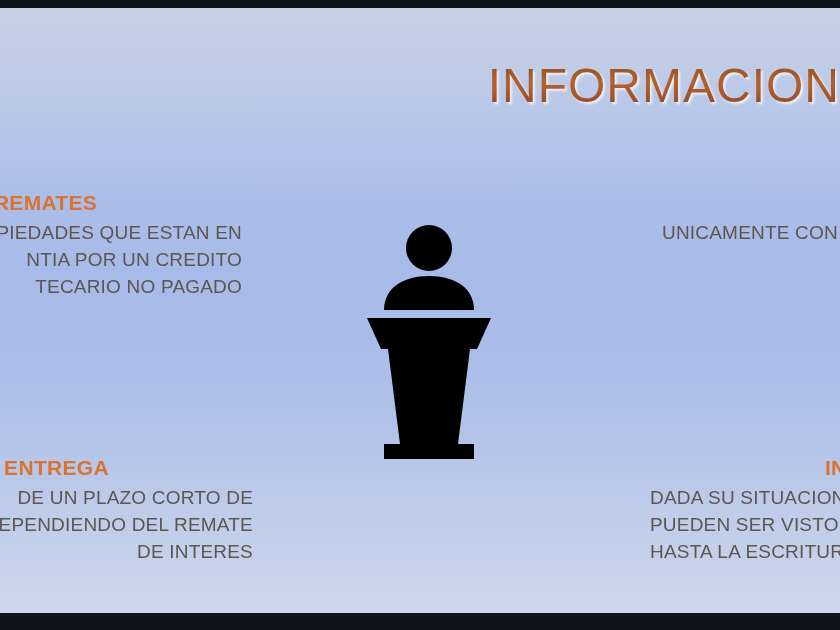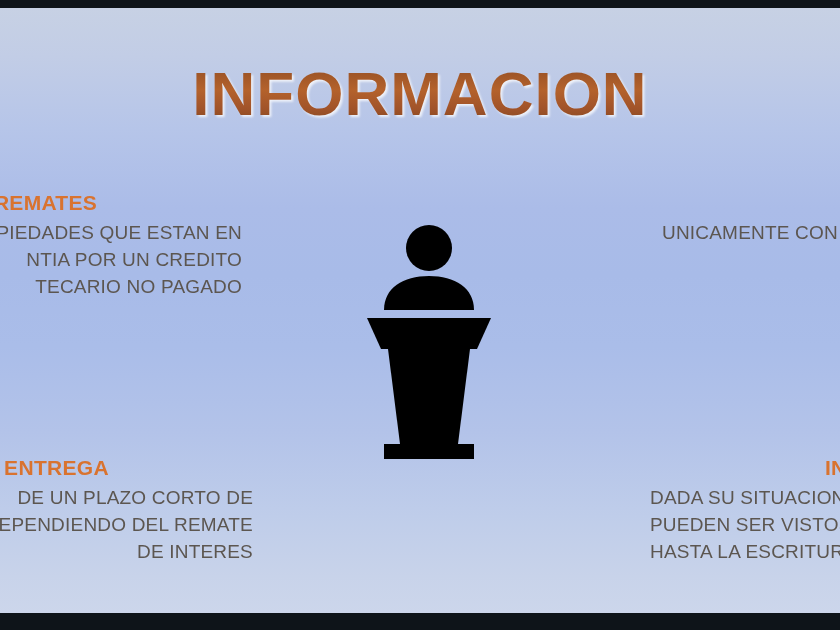--- a/index.html
+++ b/index.html
@@ -54,23 +54,23 @@
         #ccd6eb 100%);
     overflow: hidden;
   }
 
   
   #slide-title {
     position: absolute;
     top: 50px;
     left: 0;
     width: 840px;
-    text-align: center;
-    font-size: 62px;
-    font-weight: bold;
+    text-align: right;
+    font-size: 48px;
+    font-weight: normal;
     letter-spacing: 1px;
     color: #a0522d;
     background: linear-gradient(180deg, #8c4a22 0%, #b4622c 45%, #a2542a 70%, #7e4420 100%);
     -webkit-background-clip: text;
     background-clip: text;
     -webkit-text-fill-color: transparent;
     filter: drop-shadow(2px 2px 1px rgba(255,255,255,0.75));
     white-space: nowrap;
   }
 

